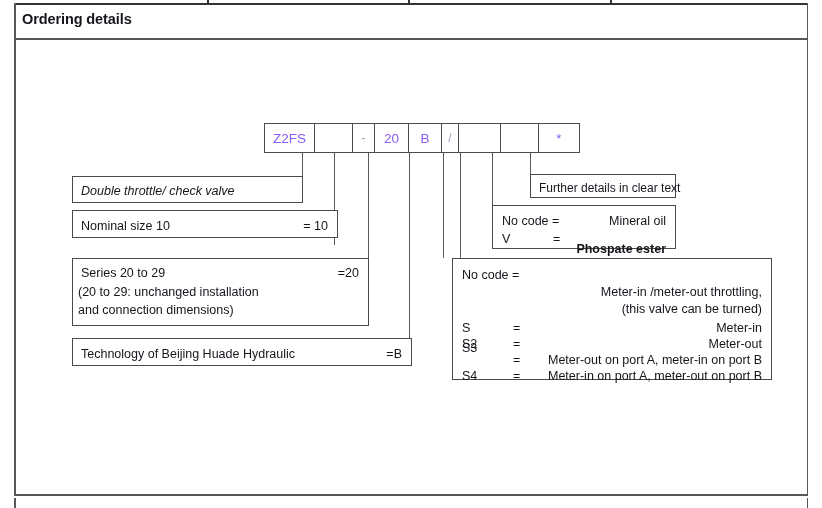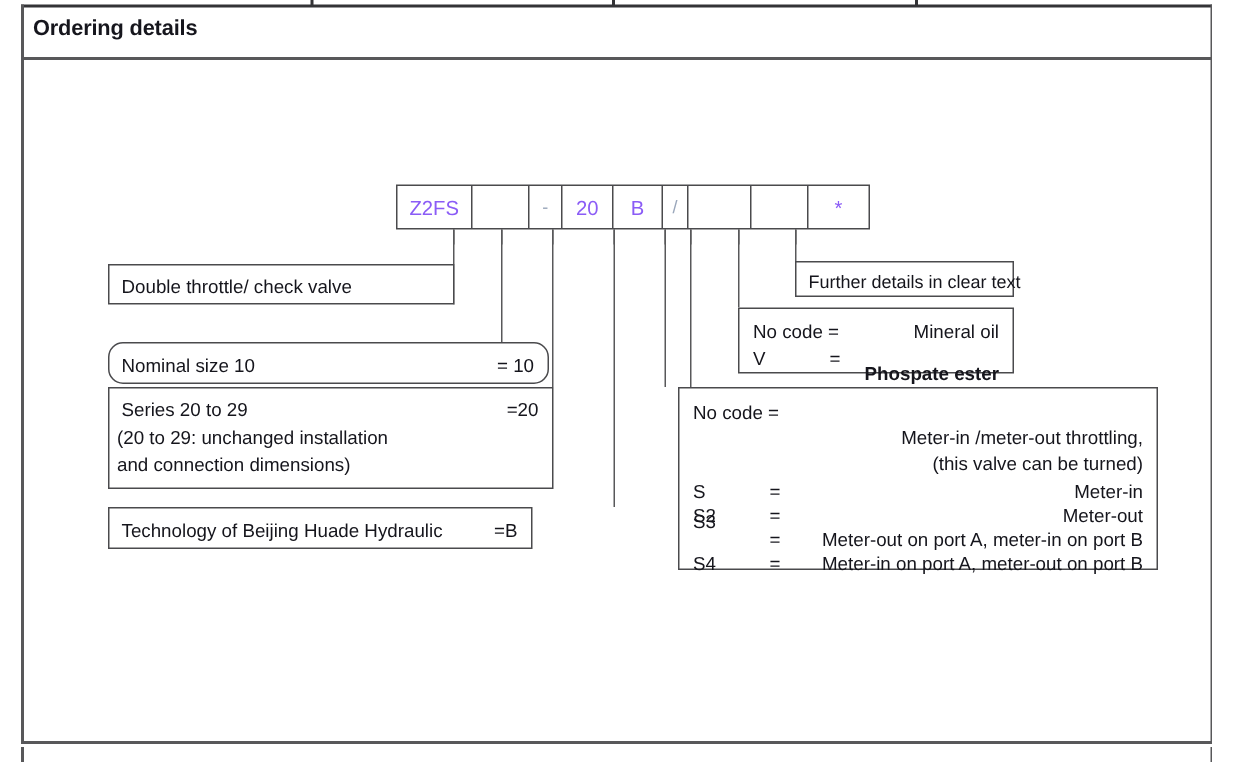--- a/index.html
+++ b/index.html
@@ -136,37 +136,37 @@
   <div class="tick" style="left:530px;  top:153px; height:10px;"></div>
 
   <div class="vline" style="left:302px; top:153px; width:1px; height:50px;"></div>
 
   <div class="vline" style="left:333.5px; top:153px; width:1px; height:92px;"></div>
 
   <div class="vline" style="left:368px; top:153px; width:1px; height:105px;"></div>
 
   <div class="vline" style="left:409px; top:153px; width:1px; height:185px;"></div>
 
-  <div class="box" style="left:72px; top:176px; width:231px; height:27px;">
+  <div class="box" style="left:72px; top:176px; width:231px; height:27px;font-style:italic;">
     <span class="line lbl-l" style="top:8px;">Double throttle/ check valve</span>
   </div>
 
-  <div class="box" style="left:72px; top:228px; width:294px; height:28px;border-radius:10px;">
+  <div class="box" style="left:72px; top:210px; width:266px; height:28px;">
     <span class="line lbl-l" style="top:9px;">Nominal size 10</span>
     <span class="line lbl-r" style="top:9px;text-align:center;">= 10</span>
   </div>
 
   <div class="box" style="left:72px; top:258px; width:297px; height:68px;">
     <span class="line lbl-l" style="top:8px;">Series 20 to 29</span>
     <span class="line lbl-r" style="top:8px;">=20</span>
     <span class="line" style="left:5px; top:27px;">(20 to 29: unchanged installation</span>
     <span class="line" style="left:5px; top:45px;">and connection dimensions)</span>
   </div>
 
-  <div class="box" style="left:72px; top:338px; width:283px; height:28px;">
+  <div class="box" style="left:72px; top:338px; width:340px; height:28px;">
     <span class="line lbl-l" style="top:9px;">Technology of Beijing Huade Hydraulic</span>
     <span class="line lbl-r" style="top:9px;">=B</span>
   </div>
 
   <div class="vline" style="left:530px; top:153px; width:1px; height:22px;"></div>
   <div class="vline" style="left:492px; top:153px; width:1px; height:52px;"></div>
   <div class="vline" style="left:460px; top:153px; width:1px; height:105px;"></div>
   <div class="vline" style="left:443px; top:153px; width:1px; height:105px;"></div>
 
   <div class="box" style="left:530px; top:174px; width:146px; height:24px;">

